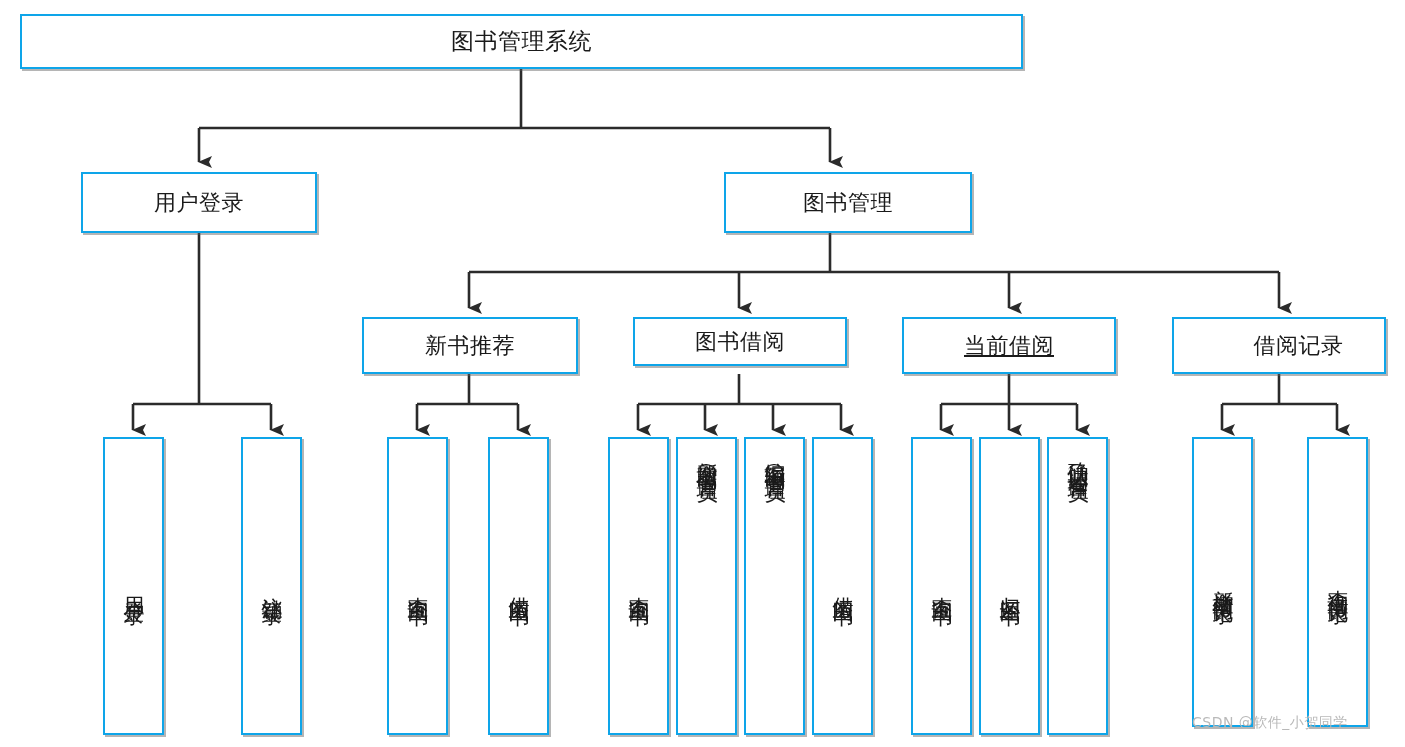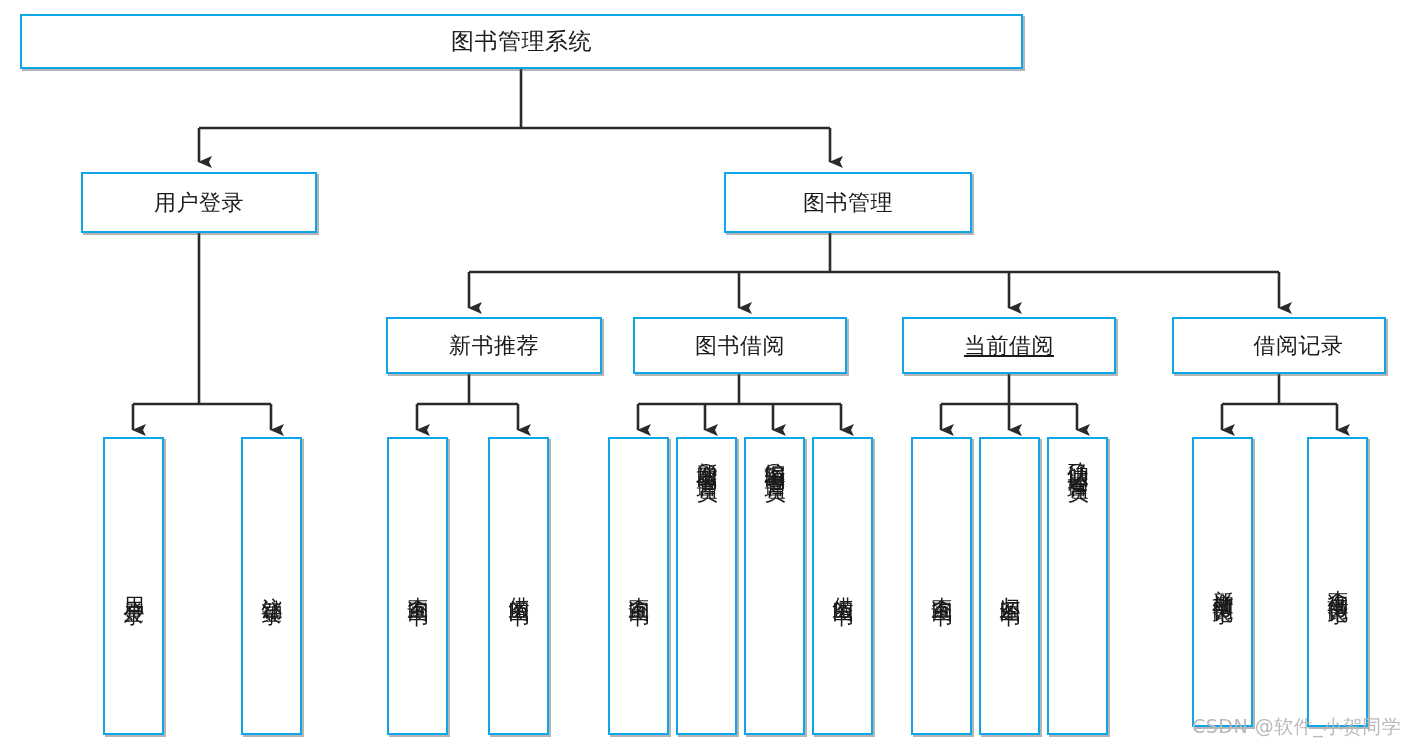--- a/index.html
+++ b/index.html
@@ -63,21 +63,21 @@
     line-height: 1;
     white-space: nowrap;
   }
   .node.vert.mid {
     align-items: center;
     padding-top: 0;
   }
   .watermark {
     position: absolute;
     color: #b9b9b9;
-    font-size: 19px;
+    font-size: 14px;
     letter-spacing: 0.5px;
     z-index: 3;
     white-space: nowrap;
     user-select: none;
     text-align: right;
   }
 </style>
 </head>
 <body>
 
@@ -138,24 +138,24 @@
     <span class="lbl">图书管理系统</span>
   </div>
 
   <div class="node horiz" style="left:81px; top:172px; width:236px; height:61px;">
     <span class="lbl">用户登录</span>
   </div>
   <div class="node horiz" style="left:724px; top:172px; width:248px; height:61px;">
     <span class="lbl">图书管理</span>
   </div>
 
-  <div class="node horiz" style="left:362px; top:317px; width:216px; height:57px;margin-left:24px;">
+  <div class="node horiz" style="left:362px; top:317px; width:216px; height:57px;">
     <span class="lbl">新书推荐</span>
   </div>
-  <div class="node horiz" style="left:633px; top:317px; width:214px; height:57px;">
+  <div class="node horiz" style="left:633px; top:317px; width:214px; height:49px;">
     <span class="lbl">图书借阅</span>
   </div>
   <div class="node horiz" style="left:902px; top:317px; width:214px; height:57px;text-decoration:underline;">
     <span class="lbl">当前借阅</span>
   </div>
   <div class="node horiz" style="left:1172px; top:317px; width:214px; height:57px;padding-left:39px;">
     <span class="lbl">借阅记录</span>
   </div>
 
   <div class="node vert mid" style="left:103px; top:437px; width:61px; height:298px;">

